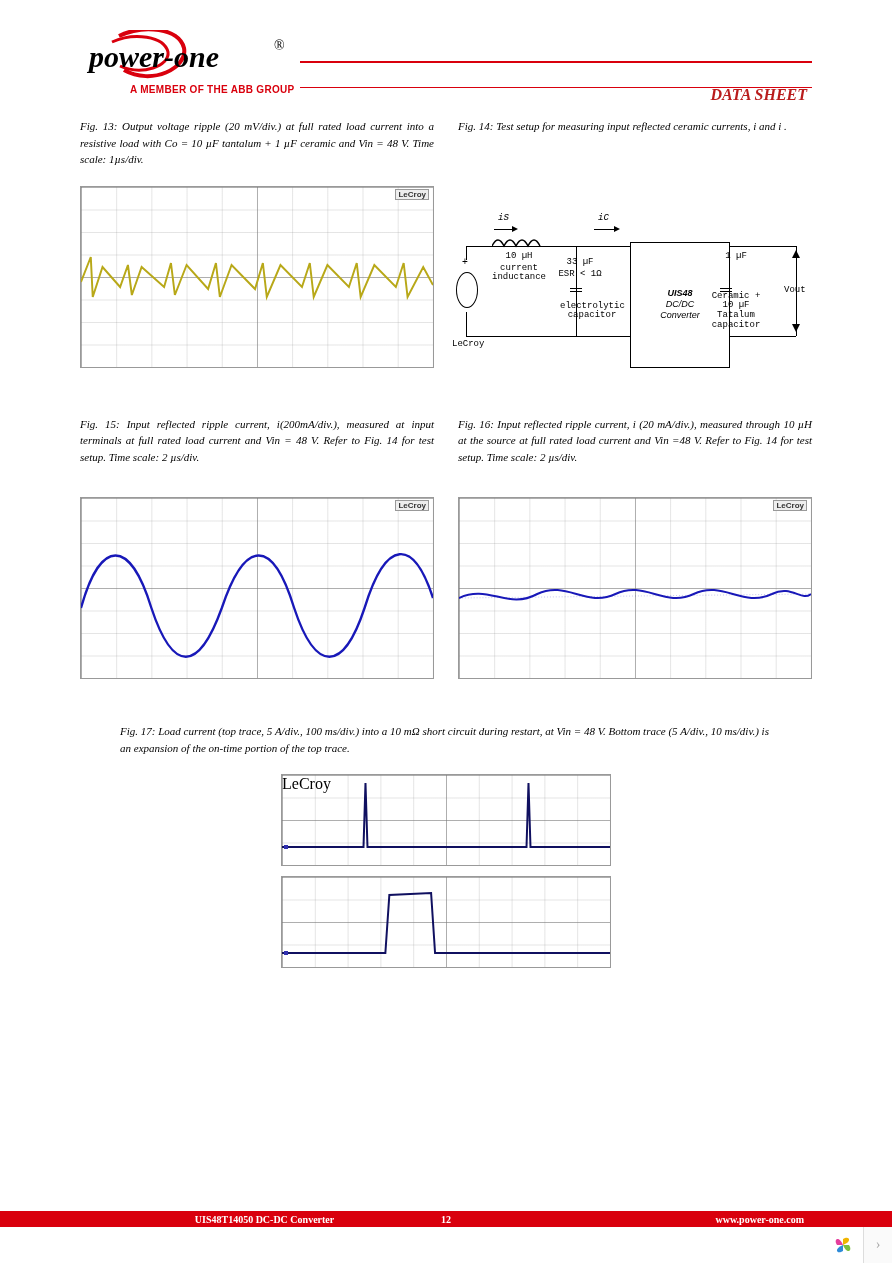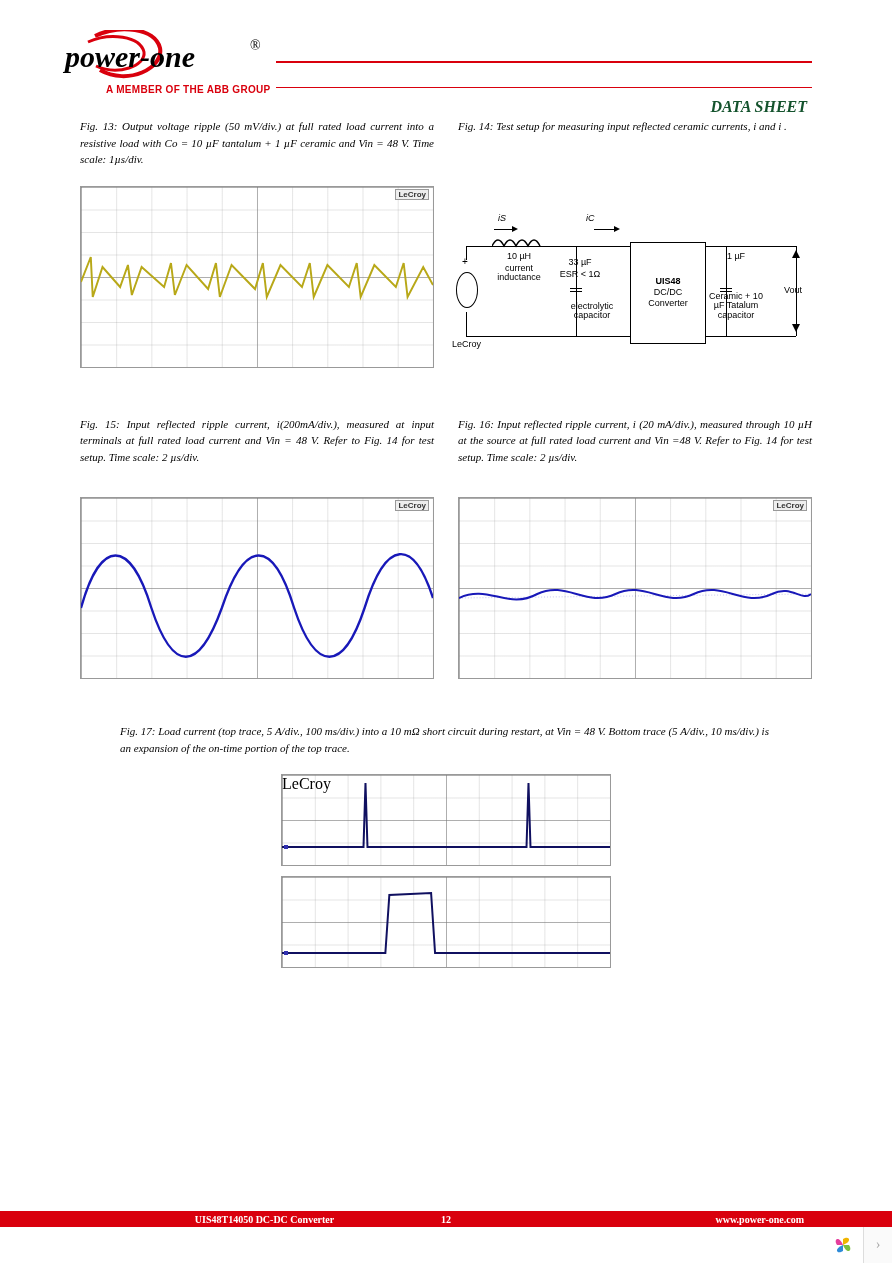--- a/index.html
+++ b/index.html
@@ -10,21 +10,21 @@
     width: 892px;
     position: relative;
   }
   .page {
     width: 892px;
     height: 1263px;
     position: relative;
     box-sizing: border-box;
   }
   .header {
-    padding: 30px 80px 0 56px;
+    padding: 30px 80px 0 80px;
     position: relative;
     text-align: center;
   }
   .logo-wrap {
     display: flex;
     align-items: flex-start;
     flex-direction: column;
   }
   .logo {
     position: relative;
@@ -43,26 +43,25 @@
     color: #d9000d;
     letter-spacing: 0.3px;
     margin-left: 50px;
     margin-top: -2px;
     font-weight: 600;
   }
   .data-sheet-label {
     position: absolute;
     right: 85px;
     top: 86px;
-    color: #14532d;
+    color: #b91c1c;
     font-style: italic;
     font-size: 16px;
     font-weight: 600;
     font-family: Georgia, serif;
-    margin-top: 12px;
   }
   .content {
     padding: 30px 80px 0 80px;
   }
   .row {
     display: flex;
     justify-content: space-between;
     gap: 24px;
   }
   .col {
@@ -136,25 +135,26 @@
     position: absolute;
     border: 1px solid #000;
     font-family: Arial, sans-serif;
     font-size: 9px;
     text-align: center;
     display: flex;
     flex-direction: column;
     justify-content: center;
     line-height: 1.2;
     background: #fff;
-    padding: 2px;
+    padding: 14px;
+    font-style: italic;
   }
   .d-label {
     position: absolute;
-    font-family: Liberation Sans, sans-serif;
+    font-family: Liberation Mono, monospace;
     font-size: 9px;
     text-align: center;
     line-height: 1.1;
   }
   .line-h { position: absolute; height: 1px; background: #000; }
   .line-v { position: absolute; width: 1px; background: #000; }
   .arrow-up {
     position: absolute;
     width: 0; height: 0;
     border-left: 4px solid transparent;
@@ -277,21 +277,21 @@
     </div>
     <div class="red-rule" style="margin-left:220px; margin-top:-34px;"></div>
     <div style="height:1px;background:#d9000d;margin-left:220px;margin-top:24px;"></div>
     <div class="data-sheet-label">DATA SHEET</div>
   </div>
 
   <div class="content">
 
     <div class="row">
       <div class="col">
-        <div class="caption">Fig. 13:  Output voltage ripple (50 mV/div.) at full rated load current into a resistive load with Co = 10 µF tantalum + 1 µF ceramic and Vin = 48 V. Time scale: 1µs/div.</div>
+        <div class="caption">Fig. 13:  Output voltage ripple (20 mV/div.) at full rated load current into a resistive load with Co = 10 µF tantalum + 1 µF ceramic and Vin = 48 V. Time scale: 1µs/div.</div>
       </div>
       <div class="col">
         <div class="caption">Fig. 14: Test setup for measuring input reflected ceramic currents, i   and i .</div>
       </div>
     </div>
 
     <div class="row" style="margin-top:6px;">
       <div class="col">
         <div class="chart-box">
           <div class="scope-grid"></div>
@@ -320,21 +320,21 @@
             <path d="M0 8 Q6 -4 12 8 Q18 -4 24 8 Q30 -4 36 8 Q42 -4 48 8" fill="none" stroke="#000" stroke-width="1.4"></path>
           </svg>
           <div class="arrow-right" style="left:54px;top:40px;"></div>
           <div class="line-h" style="left:36px;top:43px;width:18px;"></div>
           <div class="d-label" style="left:40px;top:28px;font-style:italic;">iS</div>
           <div class="d-label" style="left:36px;top:66px;width:50px;">10 µH</div>
           <div class="d-label" style="left:30px;top:78px;width:62px;">current inductance</div>
 
           <div class="arrow-right" style="left:156px;top:40px;"></div>
           <div class="line-h" style="left:136px;top:43px;width:20px;"></div>
-          <div class="d-label" style="left:128px;top:28px;font-style:italic;">iC</div>
+          <div class="d-label" style="left:140px;top:28px;font-style:italic;">iC</div>
 
           <div class="cap-sym" style="left:112px;top:100px;"></div>
           <div class="d-label" style="left:98px;top:72px;width:48px;">33 µF</div>
           <div class="d-label" style="left:94px;top:84px;width:56px;">ESR &lt; 1Ω</div>
           <div class="d-label" style="left:102px;top:116px;width:64px;">electrolytic capacitor</div>
 
           <div class="d-block" style="left:172px;top:56px;width:70px;height:96px;">
             <div style="font-weight:600">UIS48</div>
             <div>DC/DC Converter</div>
           </div>

